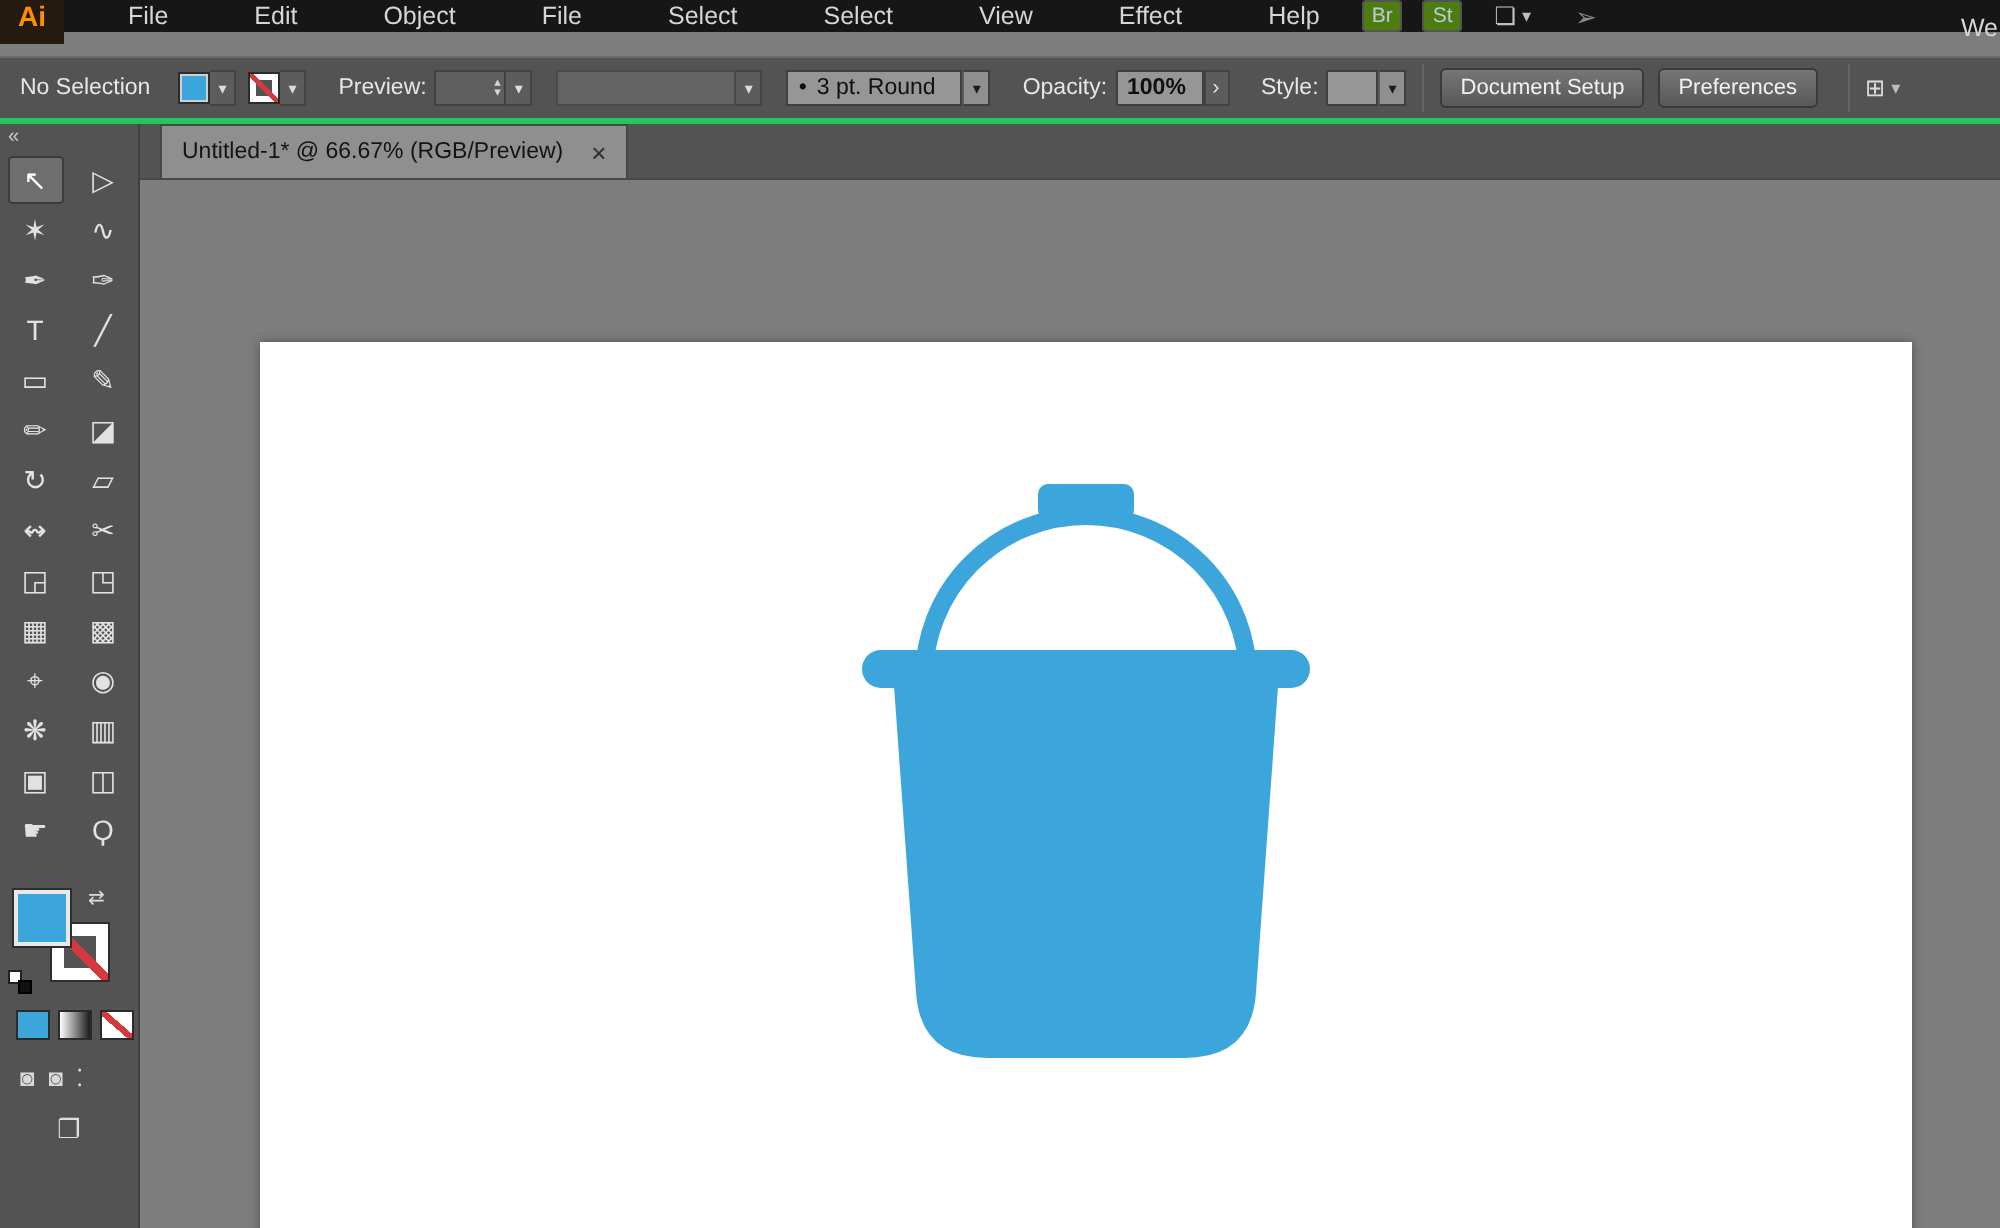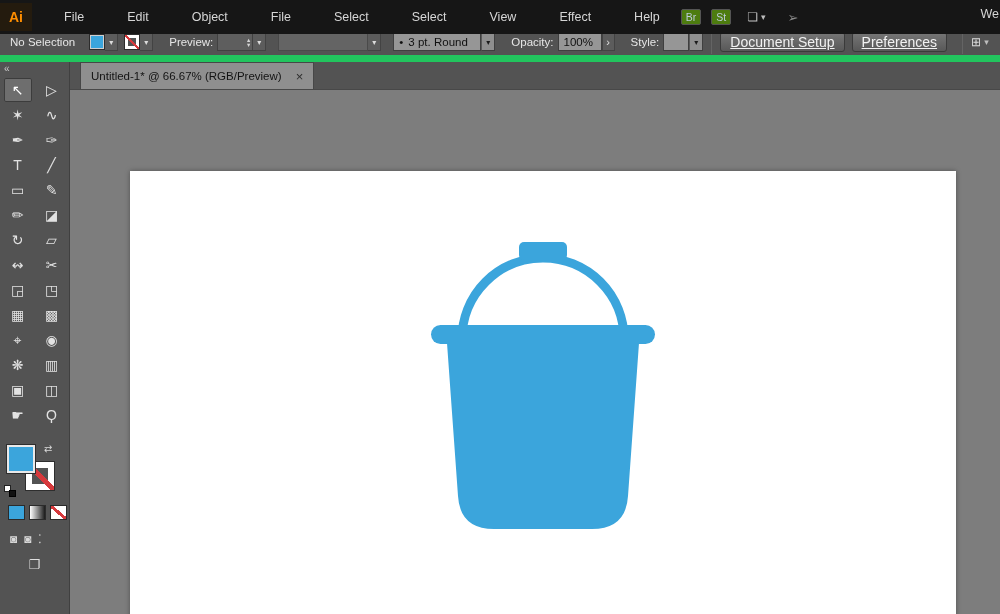--- a/index.html
+++ b/index.html
@@ -1,49 +1,49 @@
 <!DOCTYPE html>
 <html><head>
 <meta charset="utf-8">
 <style>
   * { margin:0; padding:0; box-sizing:border-box; }
   html,body { width:1000px; height:614px; overflow:hidden; }
   body { position:relative; background:#7d7d7d; font-family:"Liberation Sans", sans-serif; -webkit-font-smoothing:antialiased; }
 
   
-  .menubar { position:absolute; top:0; left:0; right:0; height:34px; background:#161616; display:flex; align-items:center; color:#d6d6d6; font-size:12.5px; z-index:30; }
+  .menubar { position:absolute; top:0; left:0; right:0; height:16px; background:#161616; display:flex; align-items:center; color:#d6d6d6; font-size:12.5px; z-index:30; }
   .ai-logo { width:32px; height:28px; background:#241b0e; color:#ff8e00; font-weight:bold; font-size:14px; display:flex; align-items:center; justify-content:center; }
   .menu-item { padding:0 11px; height:28px; display:flex; align-items:center; cursor:default;margin-left:21px; }
   .mini-btn { margin-left:10px; padding:1px 4px; background:#4d7c0f; border:1px solid #545454; border-radius:2px; color:#bccbdc; font-size:10.5px; line-height:12px; }
   .panels-icon { margin-left:16px; color:#bfbfbf; font-size:12px; }
   .chev { color:#bdbdbd; font-size:9px; margin-left:3px; }
   .share-icon { margin-left:22px; color:#8b8b8b; font-size:13px; }
   .menubar-right { position:absolute; right:0; top:0; height:28px; display:flex; align-items:center; color:#d6d6d6; padding-right:1px; }
 
   
-  .controlbar { position:absolute; top:28px; left:0; right:0; height:34px; background:#535353; border-top:1px solid #6a6a6a; border-bottom:7px solid #22c55e; display:flex; align-items:center; font-size:11.5px; color:#e6e6e6; z-index:29; }
+  .controlbar { position:absolute; top:28px; left:0; right:0; height:34px; background:#535353; border-top:1px solid #6a6a6a; border-bottom:3px solid #22c55e; display:flex; align-items:center; font-size:11.5px; color:#e6e6e6; z-index:29; }
   .cb-label { margin:0 4px; white-space:nowrap; }
   .no-selection { margin-left:10px; margin-right:14px; }
   .swatch-mini { width:16px; height:16px; border:1px solid #2c2c2c; box-shadow:inset 0 0 0 1px #cfcfcf; }
   .stroke-mini { position:relative; width:16px; height:16px; background:#fff; border:1px solid #2c2c2c; overflow:hidden; }
   .stroke-mini::before { content:""; position:absolute; inset:3px; background:#535353; }
   .stroke-mini::after { content:""; position:absolute; inset:0; background:linear-gradient(to top right, transparent 43%, #d6393c 43%, #d6393c 57%, transparent 57%); }
   .chev-box { width:13px; height:18px; display:flex; align-items:center; justify-content:center; font-size:8px; color:#dcdcdc; background:#5c5c5c; border:1px solid #434343; border-left:none; }
   .field { height:18px; background:#5e5e5e; border:1px solid #414141; display:flex; align-items:center; color:#ededed; }
   .spinner { width:36px; justify-content:flex-end; }
   .spin-arrows { display:flex; flex-direction:column; line-height:5px; font-size:6.5px; color:#d6d6d6; padding:0 2px; }
   .profile-box { width:90px; background:#646464; border:1px solid #4a4a4a; }
   .light-field { height:18px; background:#969696; border:1px solid #3f3f3f; color:#101010; display:flex; align-items:center; padding:0 5px; }
   .brush-box { width:88px; gap:5px; }
   .light-chev { width:14px; height:18px; display:flex; align-items:center; justify-content:center; font-size:8px; color:#1b1b1b; background:#8f8f8f; border:1px solid #3f3f3f; border-left:1px solid #5a5a5a; }
-  .opacity-box { width:44px; }
+  .opacity-box { width:44px;font-weight:bold; }
   .more-btn { width:13px; height:18px; background:#5c5c5c; border:1px solid #434343; color:#e0e0e0; font-size:11px; display:flex; align-items:center; justify-content:center; }
   .style-box { width:26px; }
   .sep { width:1px; height:24px; background:#454545; border-right:1px solid #646464; margin:0 8px; }
-  .push-btn { height:20px; padding:0 9px; background:linear-gradient(#767676,#585858); border:1px solid #3a3a3a; border-radius:3px; color:#f2f2f2; font-size:14px; display:flex; align-items:center; margin-right:7px;text-decoration:underline; }
+  .push-btn { height:20px; padding:0 9px; background:linear-gradient(#767676,#585858); border:1px solid #3a3a3a; border-radius:3px; color:#f2f2f2; font-size:11px; display:flex; align-items:center; margin-right:7px; }
   .align-ico { font-size:12px; color:#dcdcdc; }
 
   
   .tabstrip { position:absolute; top:62px; left:70px; right:0; height:27px; background:#535353; display:flex; align-items:center; z-index:20; }
   .doc-tab { margin-left:10px; height:27px; background:#8f8f8f; color:#141414; font-size:11.5px; display:flex; align-items:center; padding:0 10px; gap:14px; border:1px solid #474747; border-bottom:none; }
   .tab-close { color:#2e2e2e; font-size:13px; line-height:13px; }
 
   
   .toolbar { position:absolute; top:62px; left:0; width:70px; bottom:0; background:#535353; border-right:1px solid #404040; z-index:21; }
   .tb-head { height:16px; color:#c9c9c9; font-size:10px; padding-left:4px; line-height:14px; }

